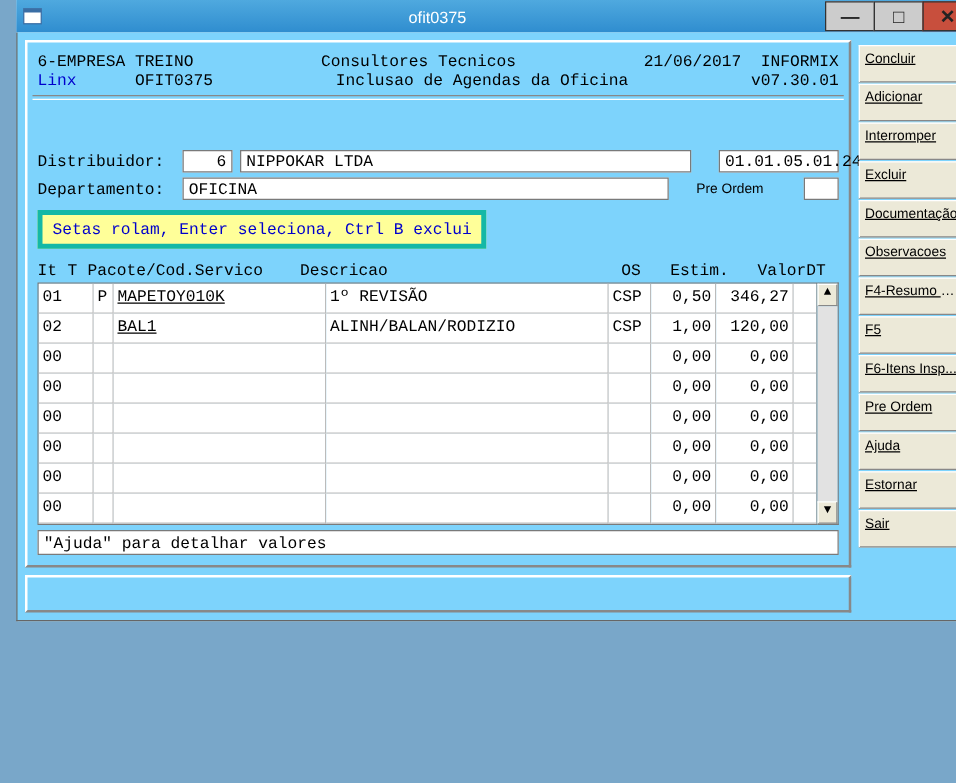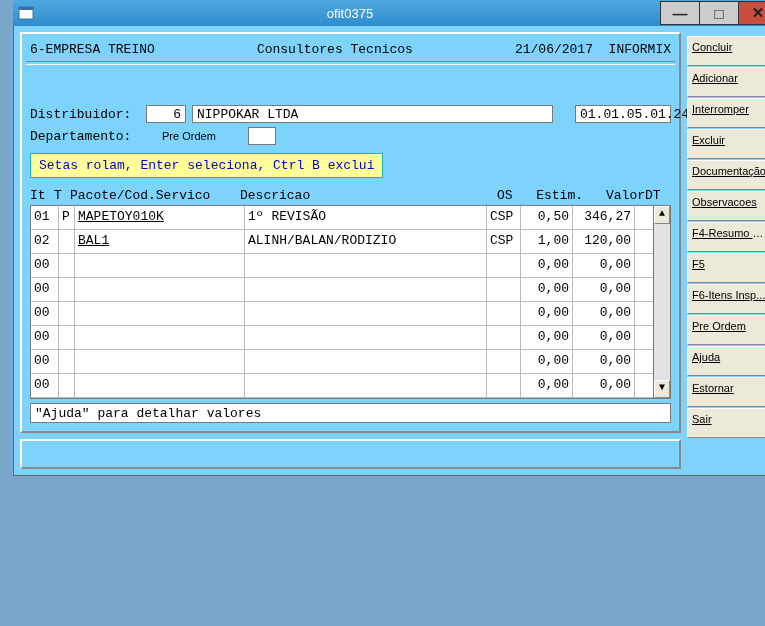--- a/index.html
+++ b/index.html
@@ -93,21 +93,21 @@
 .field {
   background:#fff;
   border:1px solid #7a7a7a;
   padding:1px 4px;
   height:18px; line-height:16px;
   box-sizing:border-box;
   font-family:inherit; font-size:inherit;
 }
 .hint {
   background:#ffff99;
-  border:1px solid #14b8a6;
+  border:4px solid #14b8a6;
   padding:4px 8px;
   color:#0000cc;
   display:inline-block;
   margin:4px 0 10px 0;
 }
 .grid-head {
   display:flex;
   margin-bottom:2px;
 }
 .grid-head .h1 { flex:0 0 24px;}
@@ -133,21 +133,21 @@
 .cell {
   border-right:1px solid #bbb;
   border-bottom:1px solid #bbb;
   padding:3px 3px;
   background:#fff;
   box-sizing:border-box;
   overflow:hidden;
   white-space:nowrap;
 }
 .cell.num { text-align:right; }
-.c-it { width:28px; }
+.c-it { width:44px; }
 .c-t { width:16px; }
 .c-cod { width:170px;text-decoration:underline; }
 .c-desc { flex:1; }
 .c-os { width:34px; }
 .c-estim { width:52px; }
 .c-valor { width:62px; }
 .c-dt { width:18px; border-right:none;}
 .scroll-col {
   width:16px;
   display:flex; flex-direction:column;
@@ -202,31 +202,37 @@
   </div>
 
   <div class="client">
     <div class="main-col">
       <div class="panel header-panel">
         <div class="header-line1">
           <span>6-EMPRESA TREINO</span>
           <span>Consultores Tecnicos</span>
           <span><span>21/06/2017</span>&nbsp;&nbsp;<span>INFORMIX</span></span>
         </div>
+        <div class="header-line2">
+          <span><span class="blue">Linx</span>&nbsp;&nbsp;&nbsp;&nbsp;&nbsp;&nbsp;<span>OFIT0375</span></span>
+          <span>Inclusao de Agendas da Oficina</span>
+          <span>v07.30.01</span>
+        </div>
         <div class="sep"></div>
         <div style="height:30px"></div>
         <div class="row">
           <label style="width:110px">Distribuidor:</label>
           <div class="field" style="width:40px; text-align:right">6</div>
           <div class="field" style="flex:1">NIPPOKAR LTDA</div>
           <div style="width:10px"></div>
           <div class="field" style="width:96px">01.01.05.01.24</div>
         </div>
         <div class="row">
           <label style="width:110px">Departamento:</label>
+          <div class="field" style="flex:1">OFICINA</div>
           <div style="width:10px"></div>
           <span style="width:80px;font-family:'MS Sans Serif',Arial,sans-serif;font-size:11px">Pre Ordem</span>
           <div class="field" style="width:28px"></div>
         </div>
 
         <div class="hint"><span class="blue">Setas rolam, Enter seleciona, Ctrl B exclui</span></div>
 
         <div class="grid-head">
           <span class="h1">It</span>
           <span class="h2">T</span>

